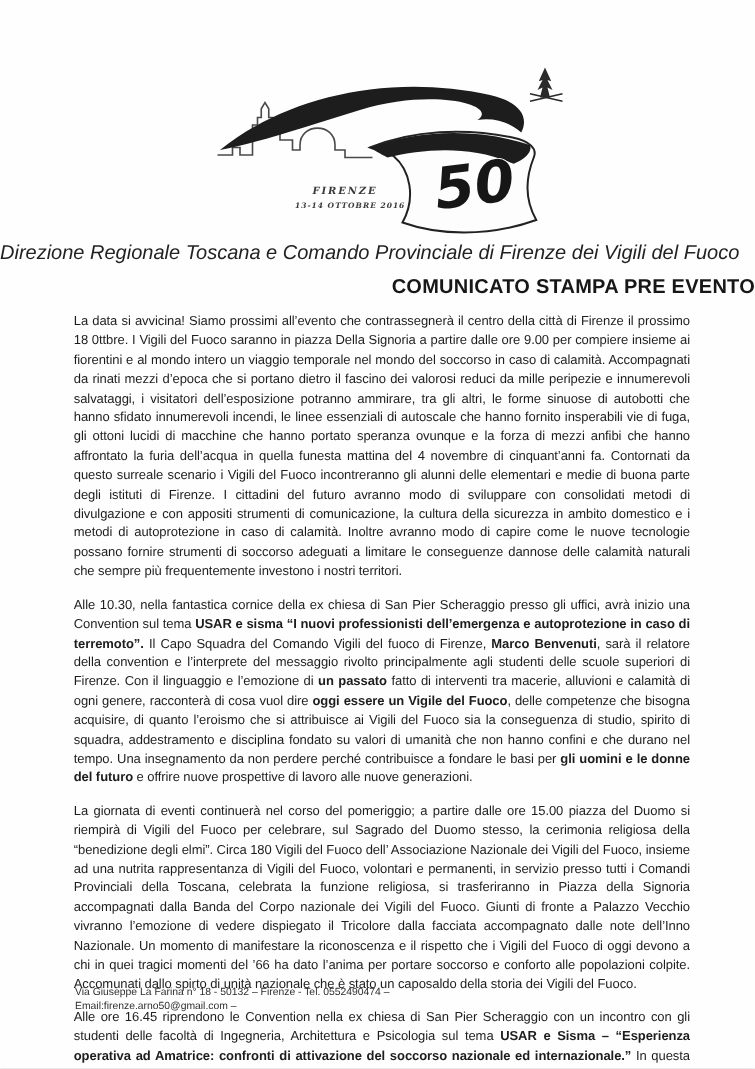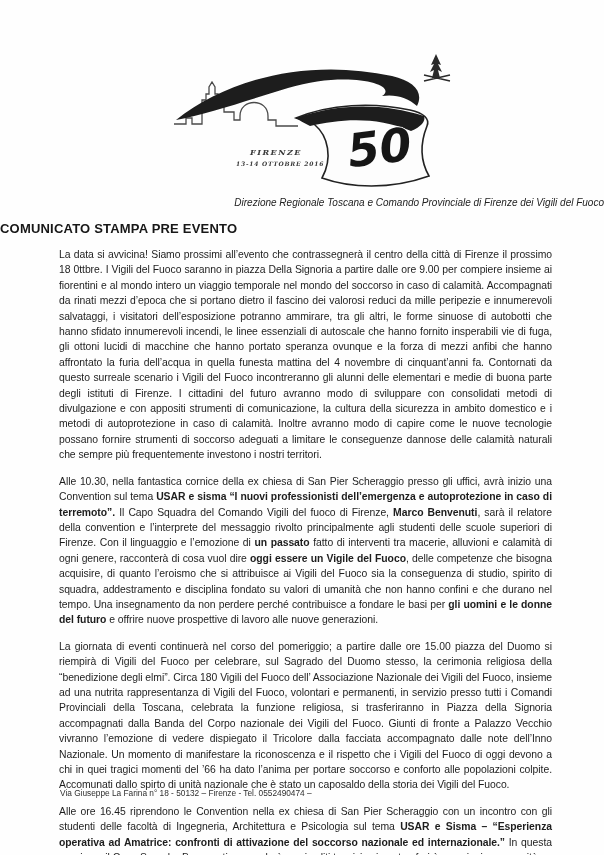--- a/index.html
+++ b/index.html
@@ -12,30 +12,30 @@
     font-family:"Liberation Sans",sans-serif;
     overflow:hidden;
     box-shadow:0 0 4px rgba(0,0,0,.25);
   }
   .logo-wrap{
     margin-top:52px;
     display:flex;justify-content:center;
     transform:translateX(18px);
   }
   .hdr{
-    text-align:right;
+    text-align:left;
     font-style:italic;
-    font-size:10px;
+    font-size:16px;
     line-height:14px;
     margin-top:6px;
     color:#222;
   }
   .doc-title{
-    text-align:left;
-    font-size:13px;
+    text-align:right;
+    font-size:16px;
     font-weight:bold;
     letter-spacing:.2px;
     margin:11px 0 9px 0;
     color:#171717;
   }
   .body-col{
     margin:0 41px 0 48px;
   }
   .para{
     margin:11px;
@@ -101,15 +101,16 @@
 
   <div class="body-col">
     <p class="para"><span>La data si avvicina! Siamo prossimi all’evento che contrassegnerà il centro della città di Firenze il prossimo 18 0ttbre. I Vigili del Fuoco saranno in piazza Della Signoria a partire dalle ore 9.00 per compiere insieme ai fiorentini e al mondo intero un viaggio temporale nel mondo del soccorso in caso di calamità. Accompagnati da rinati mezzi d’epoca che si portano dietro il fascino dei valorosi reduci da mille peripezie e innumerevoli salvataggi, i visitatori dell’esposizione potranno ammirare, tra gli altri, le forme sinuose di autobotti che hanno sfidato innumerevoli incendi, le linee essenziali di autoscale che hanno fornito insperabili vie di fuga, gli ottoni lucidi di macchine che hanno portato speranza ovunque e la forza di mezzi anfibi che hanno affrontato la furia dell’acqua in quella funesta mattina del 4 novembre di cinquant’anni fa. Contornati da questo surreale scenario i Vigili del Fuoco incontreranno gli alunni delle elementari e medie di buona parte degli istituti di Firenze. I cittadini del futuro avranno modo di sviluppare con consolidati metodi di divulgazione e con appositi strumenti di comunicazione, la cultura della sicurezza in ambito domestico e i metodi di autoprotezione in caso di calamità. Inoltre avranno modo di capire come le nuove tecnologie possano fornire strumenti di soccorso adeguati a limitare le conseguenze dannose delle calamità naturali che sempre più frequentemente investono i nostri territori.</span></p>
     <p class="para"><span>Alle 10.30, nella fantastica cornice della ex chiesa di San Pier Scheraggio presso gli uffici, avrà inizio una Convention sul tema </span><span class="b">USAR e sisma “I nuovi professionisti dell’emergenza e autoprotezione in caso di terremoto”.</span><span> Il Capo Squadra del Comando Vigili del fuoco di Firenze, </span><span class="b">Marco Benvenuti</span><span>, sarà il relatore della convention e l’interprete del messaggio  rivolto  principalmente agli studenti delle scuole superiori di Firenze. Con il linguaggio e l’emozione di </span><span class="b">un passato</span><span> fatto di interventi tra macerie, alluvioni e calamità di ogni genere, racconterà di cosa vuol dire </span><span class="b">oggi essere un Vigile del Fuoco</span><span>, delle competenze che bisogna acquisire, di quanto l’eroismo che si attribuisce ai Vigili del Fuoco sia la conseguenza di studio, spirito di squadra, addestramento e disciplina fondato su valori di umanità che non hanno confini e che durano nel tempo. Una insegnamento da non perdere  perché contribuisce a fondare le basi per </span><span class="b">gli uomini e le donne del futuro</span><span> e offrire nuove prospettive di lavoro alle nuove generazioni.</span></p>
     <p class="para"><span>La giornata di eventi  continuerà nel corso del pomeriggio; a partire dalle ore 15.00 piazza del Duomo si riempirà di Vigili del Fuoco per celebrare, sul Sagrado del Duomo stesso, la cerimonia religiosa della “benedizione degli elmi”. Circa 180 Vigili del Fuoco dell’ Associazione Nazionale dei Vigili del Fuoco, insieme ad una nutrita rappresentanza di Vigili del Fuoco, volontari e permanenti, in servizio presso tutti i Comandi Provinciali della Toscana, celebrata la funzione religiosa, si trasferiranno in Piazza della Signoria accompagnati dalla Banda del Corpo nazionale dei Vigili del Fuoco. Giunti di fronte a Palazzo Vecchio vivranno l’emozione di vedere dispiegato il Tricolore dalla facciata accompagnato dalle note dell’Inno Nazionale. Un momento di manifestare la riconoscenza e il rispetto che i Vigili del Fuoco di oggi devono a chi in quei tragici momenti del ’66 ha dato l’anima per portare soccorso e conforto alle popolazioni colpite. Accomunati dallo spirto di unità nazionale che è stato un caposaldo della storia dei Vigili del Fuoco.</span></p>
     <p class="para"><span>Alle ore 16.45 riprendono le Convention nella ex chiesa di San Pier Scheraggio con un incontro con gli studenti delle facoltà di Ingegneria, Architettura e Psicologia sul tema </span><span class="b">USAR e Sisma – “Esperienza operativa ad Amatrice: confronti di attivazione del soccorso nazionale ed internazionale.”</span><span> In questa sessione, il Capo Squadra Benvenuti non parlerà con i soliti  tecnicismi ma trasferirà emozioni e necessità</span></p>
   </div>
 
   <div class="footer">
     <div>Via Giuseppe La Farina n° 18 - 50132 – Firenze - Tel. 0552490474 –</div>
+    <div>Email:firenze.arno50@gmail.com –</div>
   </div>
 
 </div>
 
 </body></html>

